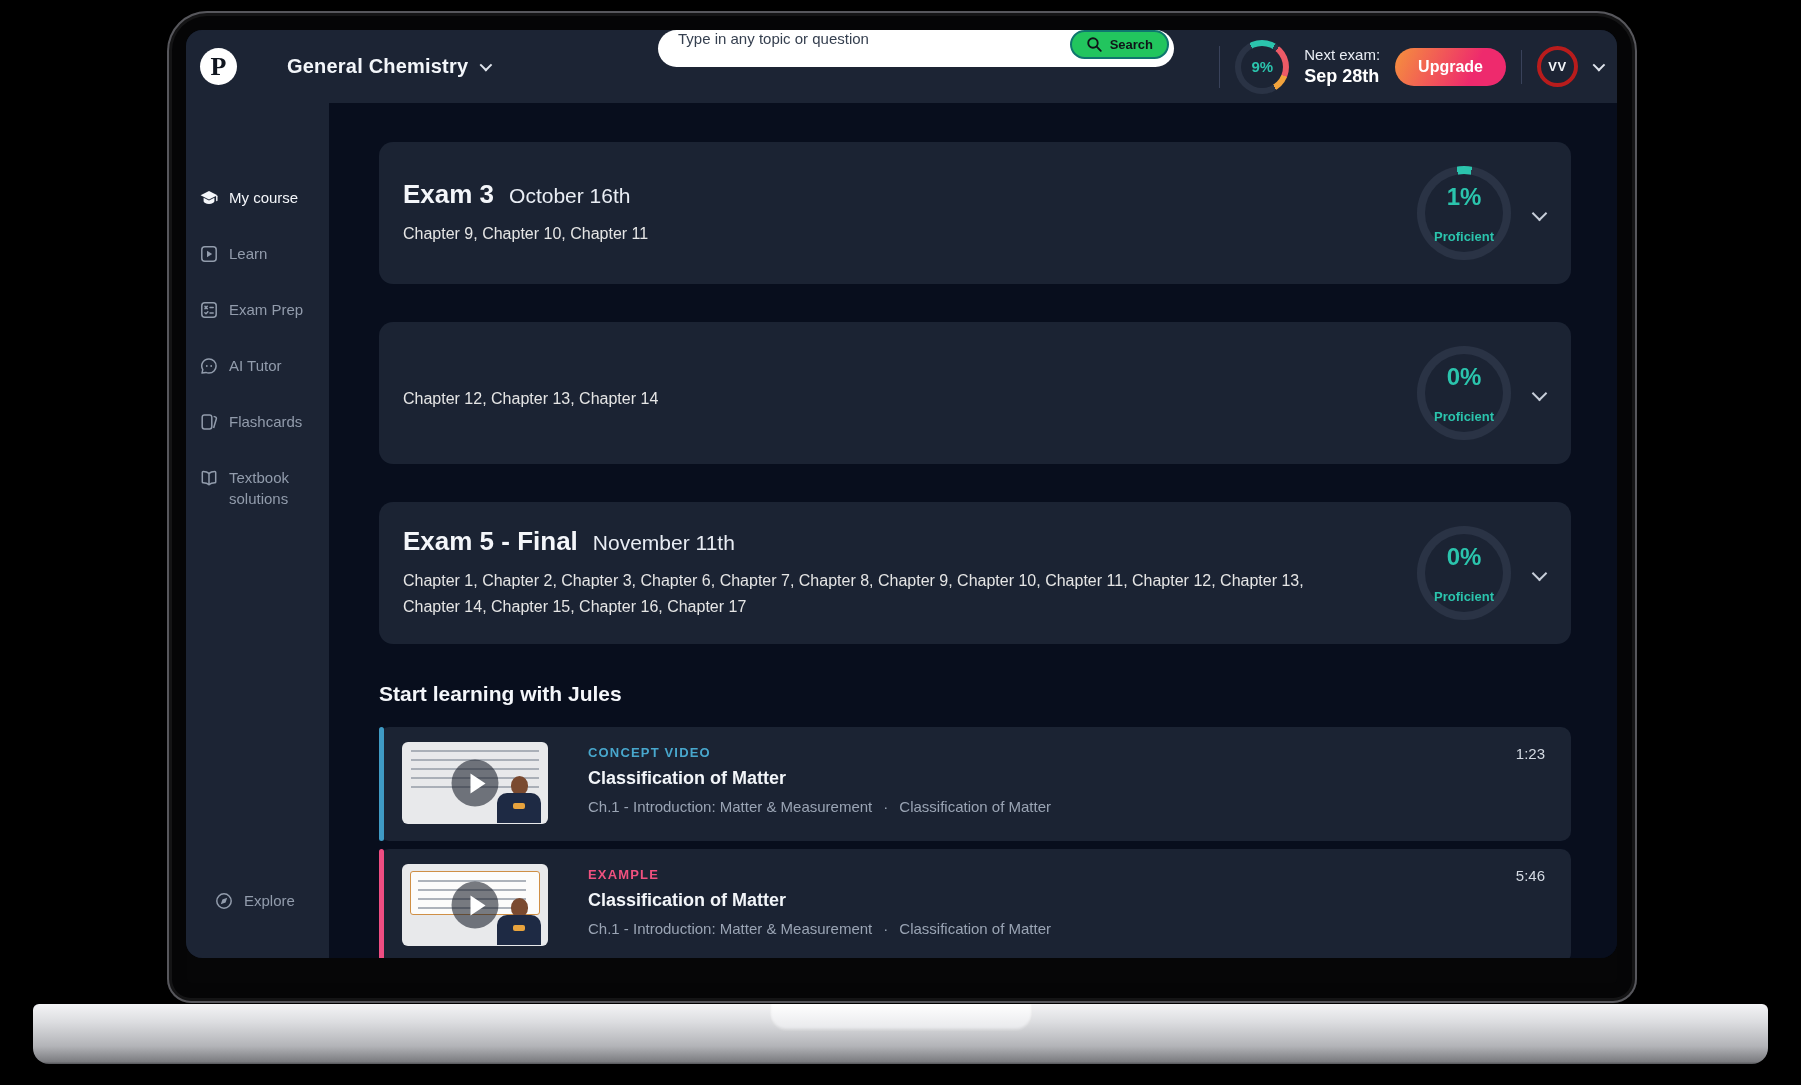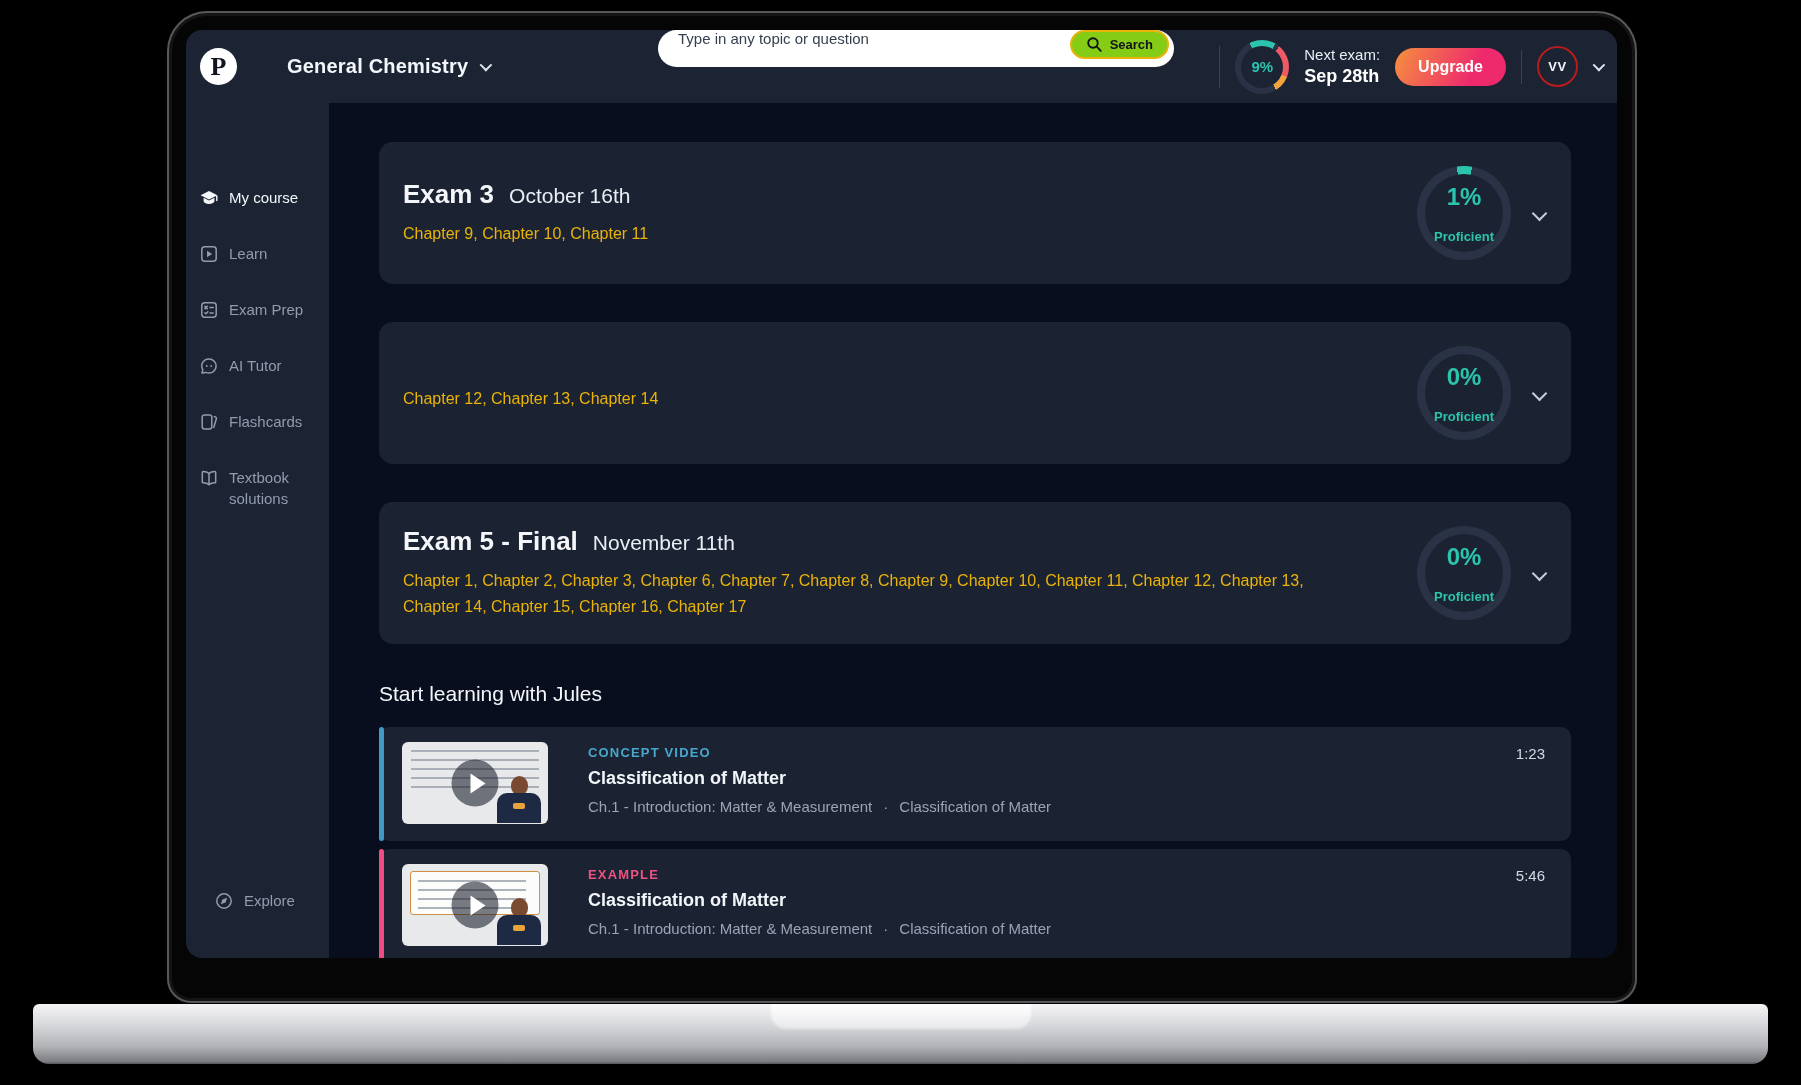--- a/index.html
+++ b/index.html
@@ -30,37 +30,37 @@
     font-family:"Liberation Serif","DejaVu Serif",serif; }
   .course { margin-left:50px; display:flex; align-items:center; gap:12px; cursor:pointer; }
   .course-title { color:#f3f6fa; font-size:20px; font-weight:bold; letter-spacing:.2px; }
   .chev { width:9px; height:9px; border-right:2px solid #dfe4ec; border-bottom:2px solid #dfe4ec;
     transform:rotate(45deg) translateY(-2px); }
   .search-wrap { position:absolute; left:472px; top:0; width:516px; height:37px; background:#fff;
     border-radius:999px; display:flex; align-items:flex-start; padding:0 5px 0 20px; }
   .search-input { flex:1; border:none; outline:none; background:transparent; font-size:15px; color:#1f2937;
     font-family:inherit; }
   .search-input::placeholder { color:#353f4f; opacity:1; }
-  .search-btn { height:29px; border:2px solid #eab308; border-radius:999px; background:#84cc16;
+  .search-btn { height:29px; border:2px solid #0f766e; border-radius:999px; background:#22c55e;
     display:flex; align-items:center; gap:7px; padding:0 14px; cursor:pointer; }
   .search-btn span { font-size:13px; font-weight:bold; color:#101318; }
   .hdr-right { margin-left:auto; display:flex; align-items:center; gap:15px; }
   .vdiv { width:1px; height:42px; background:#39425a; }
   .vdiv2 { width:1px; height:34px; background:#39425a; }
   .miniring { width:54px; height:54px; border-radius:50%; position:relative; }
   .miniring .hole { position:absolute; inset:6px; border-radius:50%; background:var(--chrome);
     display:flex; align-items:center; justify-content:center; }
   .miniring .pct { color:var(--teal); font-size:15px; font-weight:bold; }
   .nextexam { line-height:1.25; }
   .nextexam .l1 { color:#e9edf4; font-size:15px; }
   .nextexam .l2 { color:#ffffff; font-size:18px; font-weight:bold; }
   .upgrade { border:none; cursor:pointer; height:38px; padding:0 23px; border-radius:999px;
     background:linear-gradient(115deg,var(--up1,#f5913d),var(--up2,#ee2a6d) 70%);
     color:#fff; font-size:16px; font-weight:bold; font-family:inherit; }
-  .avatar { width:41px; height:41px; border-radius:50%; border:2px solid #b91c1c; color:#f2f5f9;
+  .avatar { width:41px; height:41px; border-radius:50%; border:4px solid #b91c1c; color:#f2f5f9;
     display:flex; align-items:center; justify-content:center; font-size:13px; font-weight:bold;
     letter-spacing:.5px; background:transparent; cursor:pointer; }
 
   
   .row { flex:1; display:flex; min-height:0; }
   .sidebar { width:143px; flex:0 0 143px; background:var(--chrome); position:relative;
     padding:84px 10px 0 13px; }
   .snav-item { display:flex; align-items:flex-start; gap:10px; color:#929cac; height:24px;
     margin-bottom:32px; cursor:pointer; font-size:15px; }
   .snav-item svg { flex:0 0 20px; margin-top:1px; }
@@ -71,31 +71,31 @@
 
   .main { flex:1; min-width:0; background:var(--main); padding:39px 46px 0 50px; overflow:hidden; }
 
   
   .exam-card { background:var(--card); border-radius:14px; display:flex; align-items:center;
     padding:24px 20px 24px 24px; margin-bottom:38px; min-height:122px; cursor:pointer; }
   .exam-text { flex:1; min-width:0; padding-right:30px; }
   .exam-titleline { display:flex; align-items:baseline; gap:15px; }
   .exam-title { color:#f4f6fa; font-size:26px; font-weight:bold; }
   .exam-date { color:#e9edf4; font-size:21px; font-weight:normal; }
-  .exam-chapters { color:#eab308; font-size:16px; margin-top:11px; max-width:905px; line-height:1.6; }
+  .exam-chapters { color:#e5e5e5; font-size:16px; margin-top:11px; max-width:905px; line-height:1.6; }
   .bigring { width:94px; height:94px; border-radius:50%; position:relative; flex:0 0 94px; }
   .bigring .hole { position:absolute; inset:8px; border-radius:50%; background:var(--card);
     display:flex; flex-direction:column; align-items:center; justify-content:center; }
   .bigring .pct { color:var(--teal); font-size:24px; font-weight:bold; }
   .bigring .plabel { color:var(--teal); font-size:13px; font-weight:bold; margin-top:18px; }
   .exam-chev { margin-left:23px; margin-right:6px; flex:0 0 auto; width:11px; height:11px;
     border-right:2px solid #c7ced9; border-bottom:2px solid #c7ced9; transform:rotate(45deg); cursor:pointer; }
 
   
-  .section-title { color:#f4f6fa; font-size:21px; font-weight:normal; margin:14px 0 21px 0; }
+  .section-title { color:#f4f6fa; font-size:21px; font-weight:bold; margin:14px 0 21px 0; }
   .jcard { position:relative; background:var(--card); border-radius:10px; margin-bottom:8px;
     display:flex; padding:15px 8px 15px 23px; min-height:114px; cursor:pointer; }
   .jbar { position:absolute; left:0; top:0; bottom:0; width:5px; border-radius:4px; }
   .thumb { width:146px; height:82px; border-radius:6px; overflow:hidden; position:relative;
     background:#e8e9eb; flex:0 0 146px; }
   .lines { position:absolute; left:9px; right:9px; top:8px; height:40px;
     background:repeating-linear-gradient(180deg,#9aa1ab 0 2px,transparent 2px 9px); opacity:.8; }
   .lines.short { left:16px; right:22px; top:16px; height:30px; }
   .ex-box { position:absolute; left:8px; right:8px; top:7px; height:44px; border:1px solid #cf8f45;
     border-radius:3px; background:#fcfcfb; }

